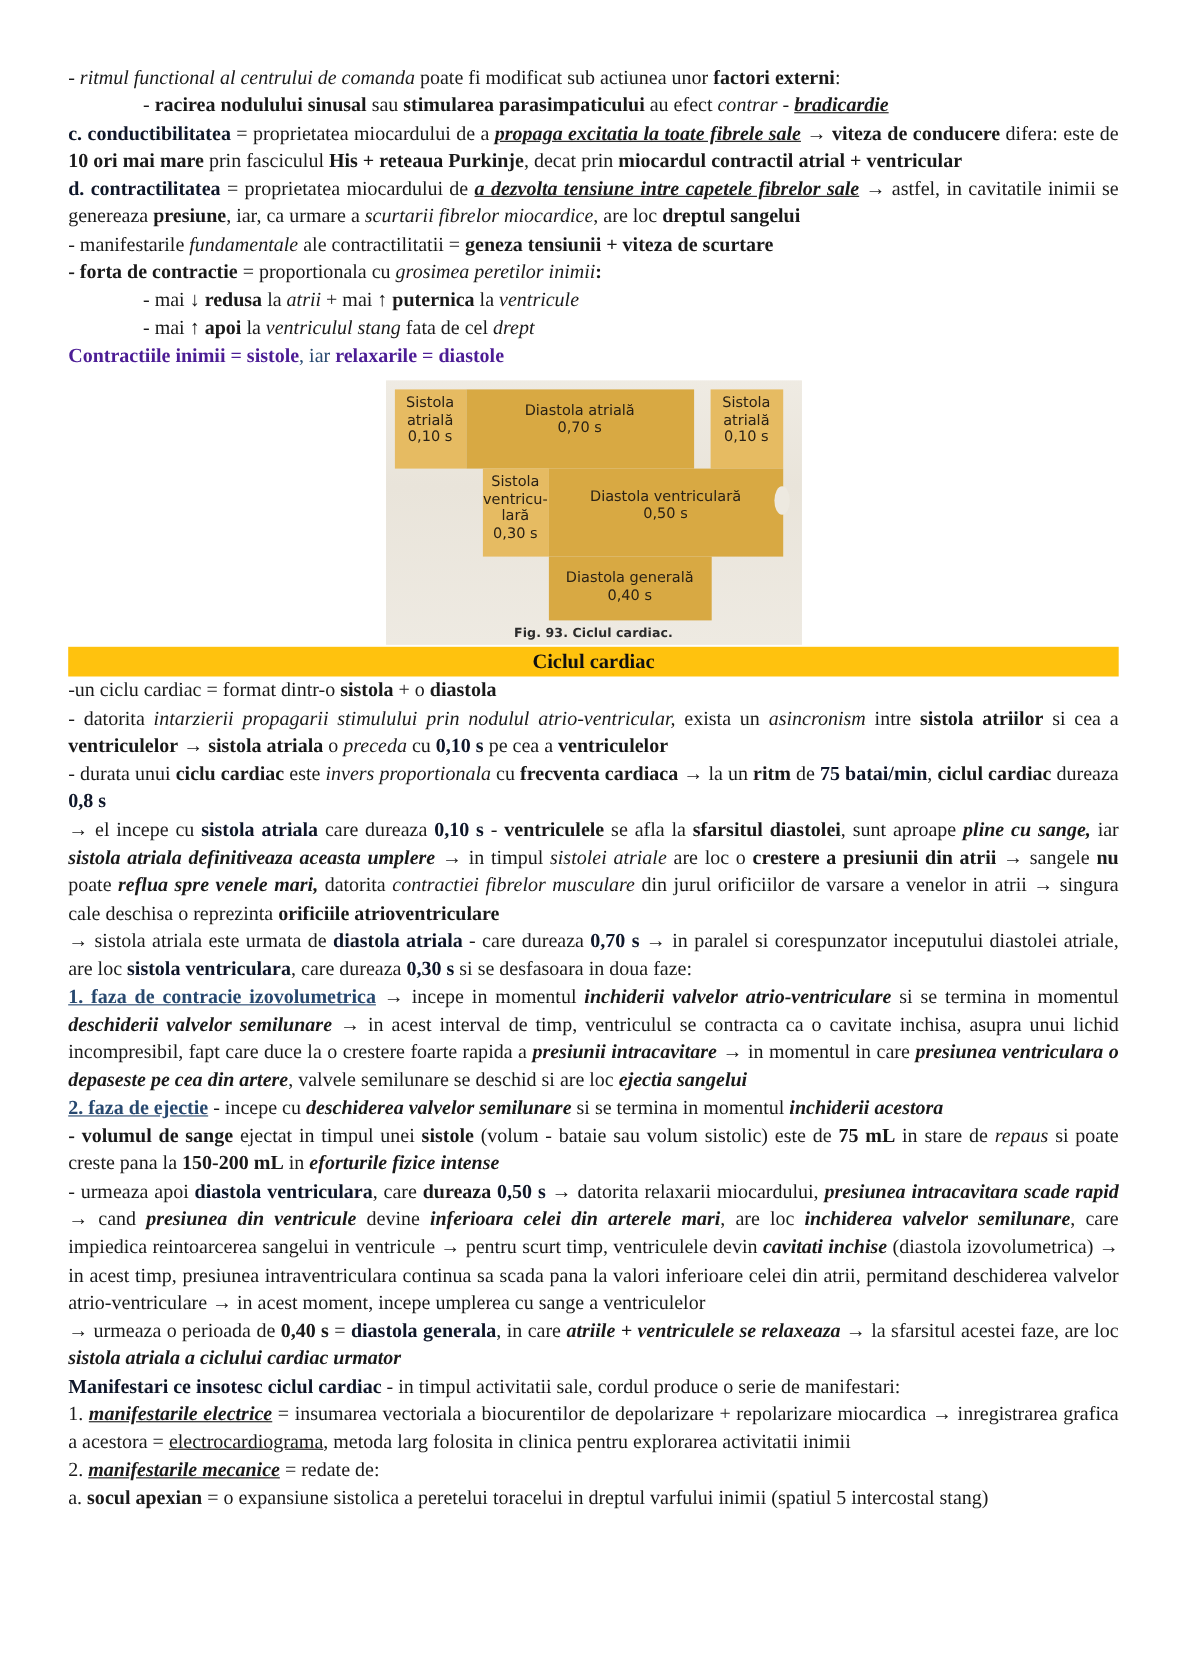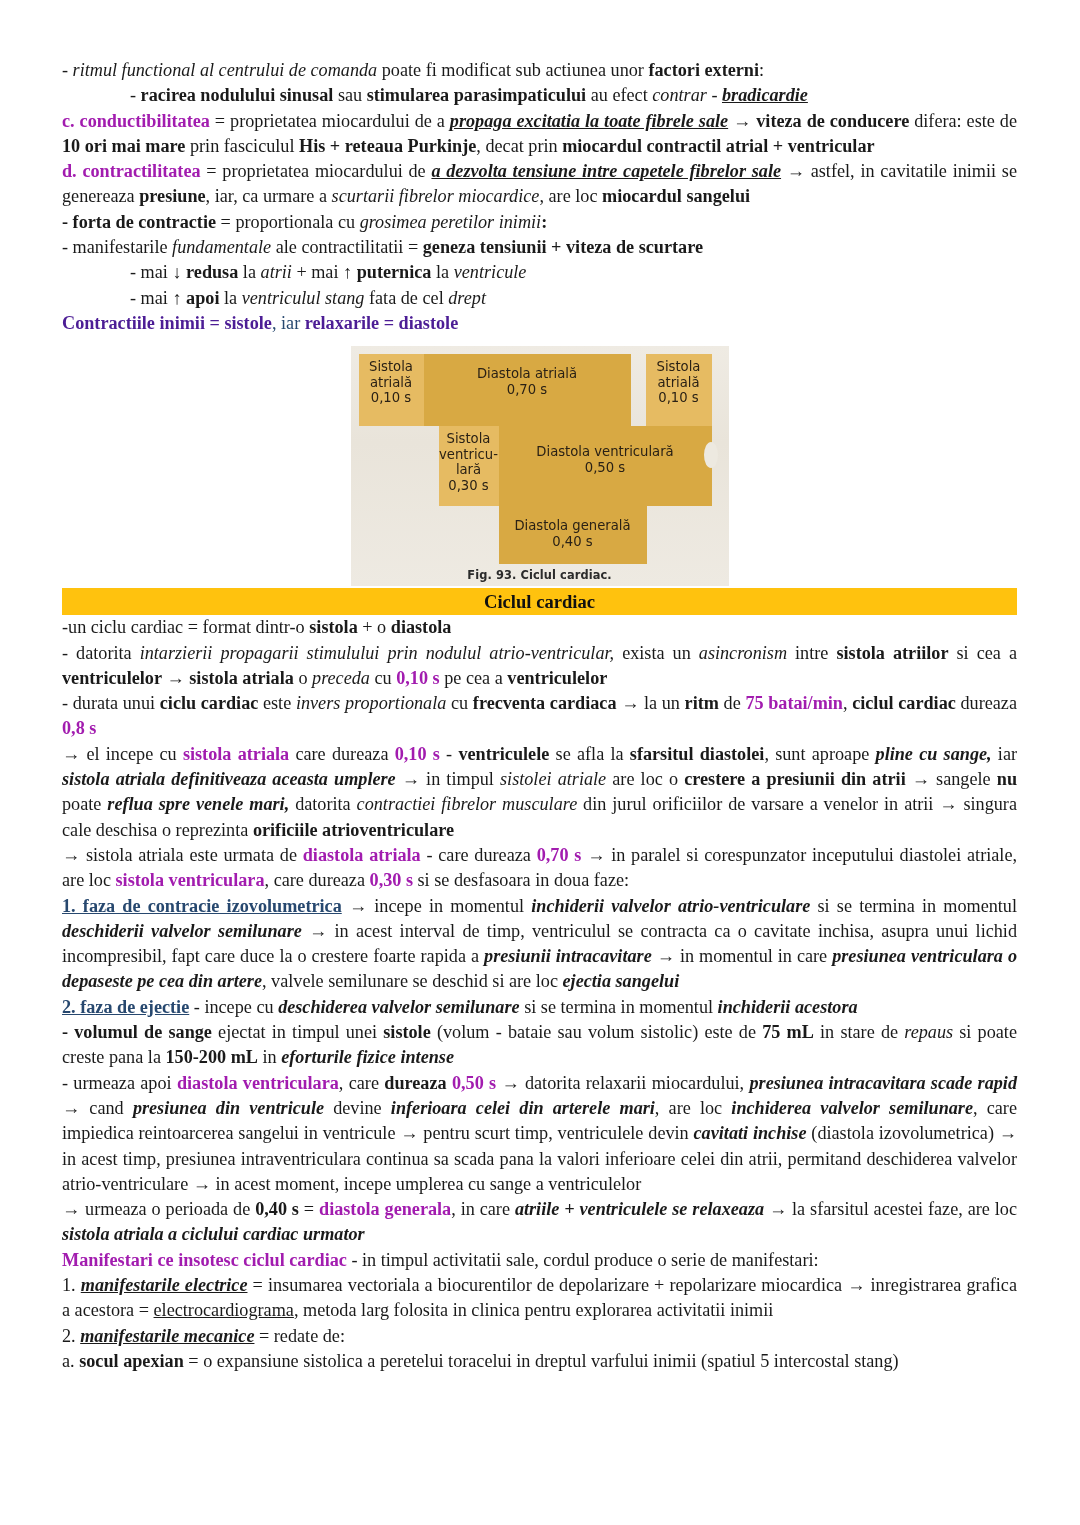--- a/index.html
+++ b/index.html
@@ -29,21 +29,21 @@
     text-justify: inter-word;
     color: #1a1a1a;
   }
   p.ln.nj { text-align: left; }
   .ind1 { padding-left: 68px; }
   b, .b { font-weight: bold; }
   i, .i { font-style: italic; }
   .bi { font-weight: bold; font-style: italic; }
   .u  { text-decoration: underline; }
   .biu { font-weight: bold; font-style: italic; text-decoration: underline; }
-  .redb { color: #a21caf; font-weight: bold; }
+  .redb { color: #0f172a; font-weight: bold; }
   .blue { color: #27486f; }
   .blueb { color: #4c1d95; font-weight: bold; }
   .bluebu { color: #27486f; font-weight: bold; text-decoration: underline; }
 
   
   .figwrap {
     margin: 10px auto 0 auto;
     width: 378px;
     position: relative;
   }
@@ -101,25 +101,25 @@
 
 <div class="page">
 
   <p class="ln nj"><span>- </span><i>ritmul functional al centrului de comanda</i><span> poate fi modificat sub actiunea unor </span><b>factori externi</b><span>:</span></p>
 
 
   <p class="ln nj ind1"><span>- </span><b>racirea nodulului sinusal</b><span> sau </span><b>stimularea parasimpaticului</b><span> au efect </span><i>contrar</i><span> - </span><span class="biu">bradicardie</span></p>
 
   <p class="ln"><span class="redb">c. conductibilitatea</span><span> = proprietatea miocardului de a </span><span class="biu">propaga excitatia la toate fibrele sale</span><span> → </span><b>viteza de conducere</b><span> difera: este de </span><b>10 ori mai mare</b><span> prin fasciculul </span><b>His + reteaua Purkinje</b><span>, decat prin </span><b>miocardul contractil atrial + ventricular</b></p>
 
-  <p class="ln"><span class="redb">d. contractilitatea</span><span> = proprietatea miocardului de </span><span class="biu">a dezvolta tensiune intre capetele fibrelor sale</span><span> → astfel, in cavitatile inimii se genereaza </span><b>presiune</b><span>, iar, ca urmare a </span><i>scurtarii fibrelor miocardice</i><span>, are loc </span><b>miocardul sangelui</b></p>
+  <p class="ln"><span class="redb">d. contractilitatea</span><span> = proprietatea miocardului de </span><span class="biu">a dezvolta tensiune intre capetele fibrelor sale</span><span> → astfel, in cavitatile inimii se genereaza </span><b>presiune</b><span>, iar, ca urmare a </span><i>scurtarii fibrelor miocardice</i><span>, are loc </span><b>dreptul sangelui</b></p>
+
+  <p class="ln nj"><span>- manifestarile </span><i>fundamentale</i><span> ale contractilitatii = </span><b>geneza tensiunii + viteza de scurtare</b></p>
 
   <p class="ln nj"><b>- forta de contractie</b><span> = proportionala cu </span><i>grosimea peretilor inimii</i><b>:</b></p>
-
-  <p class="ln nj"><span>- manifestarile </span><i>fundamentale</i><span> ale contractilitatii = </span><b>geneza tensiunii + viteza de scurtare</b></p>
 
   <p class="ln nj ind1"><span>- mai </span><span>↓</span><b> redusa</b><span> la </span><i>atrii</i><span> + mai </span><span>↑</span><b> puternica</b><span> la </span><i>ventricule</i></p>
 
   <p class="ln nj ind1"><span>- mai </span><span>↑</span><b> apoi</b><span> la </span><i>ventriculul stang</i><span> fata de cel </span><i>drept</i></p>
 
   <p class="ln nj"><span class="blueb">Contractiile inimii = sistole</span><span class="blue">, iar </span><span class="blueb">relaxarile = diastole</span></p>
 
   <div class="figwrap">
     <div class="fig">
 

